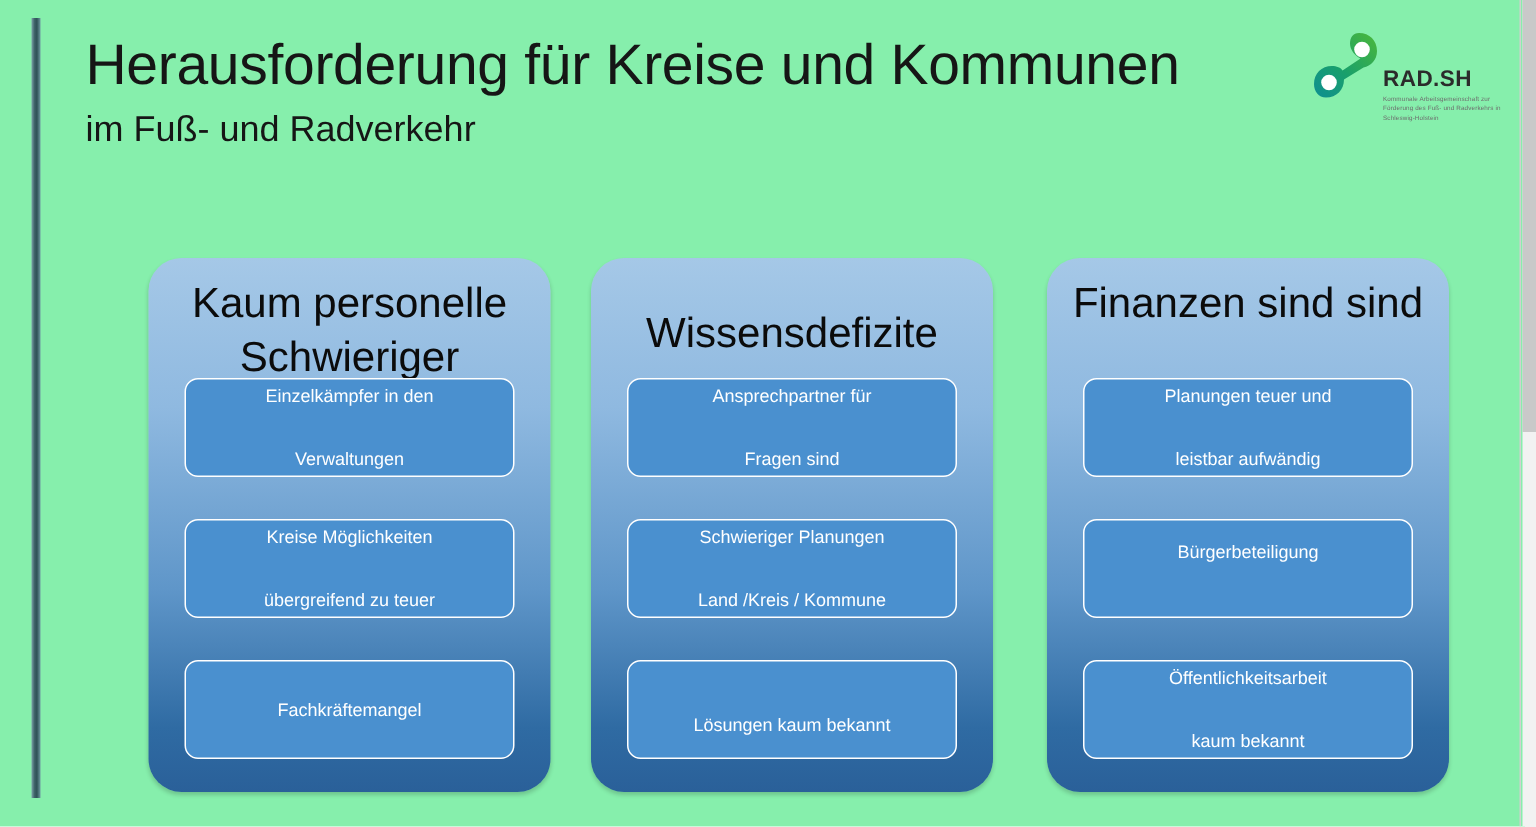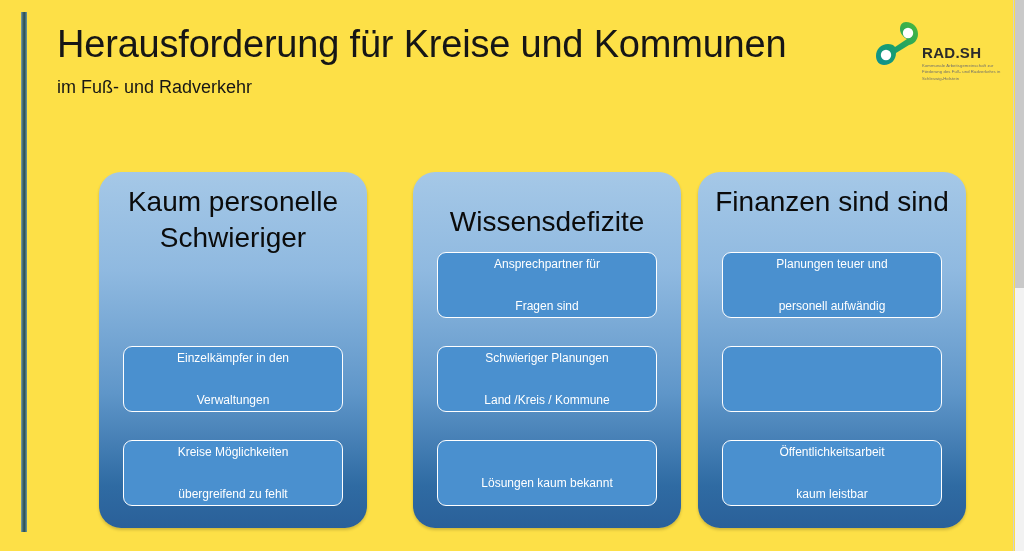--- a/index.html
+++ b/index.html
@@ -7,21 +7,21 @@
     padding: 0;
     background: #ffffff;
   }
   body {
     font-family: "Liberation Sans", sans-serif;
   }
   .slide {
     position: relative;
     width: 1024px;
     height: 551px;
-    background: #fde047;
+    background: #86efac;
     overflow: hidden;
   }
 
   
   .frame-right {
     position: absolute;
     top: 0;
     left: 1013px;
     width: 1px;
     height: 551px;
@@ -63,21 +63,21 @@
   }
   .title-main {
     font-size: 38px;
     line-height: 44px;
     color: #161616;
     font-weight: 400;
     letter-spacing: -0.2px;
     white-space: nowrap;
   }
   .title-sub {
-    font-size: 18px;
+    font-size: 24px;
     line-height: 34px;
     color: #161616;
     font-weight: 400;
     margin-top: 4px;
     white-space: nowrap;
   }
 
   
   .logo {
     position: absolute;
@@ -126,21 +126,21 @@
     top: 0;
     width: 268px;
     height: 356px;
     border-radius: 22px;
     background: linear-gradient(180deg, #a5c8e7 0%, #8fb9e0 28%, #5f96c9 62%, #2f6ba3 88%, #2a6099 100%);
     box-shadow: 0 2px 3px rgba(0,0,0,0.18);
     box-sizing: border-box;
     padding: 0;
   }
   .card-1 { left: 0px; }
-  .card-2 { left: 314px; }
+  .card-2 { left: 295px; }
   .card-3 { left: 599px; }
 
   .card-title {
     position: absolute;
     left: 8px;
     right: 8px;
     top: 12px;
     text-align: center;
     font-size: 28px;
     line-height: 36px;
@@ -216,21 +216,26 @@
       <div class="box-stack">
         <div class="box">
           <span>
             <span>Einzelkämpfer in den</span><br>
             <span>Verwaltungen</span>
           </span>
         </div>
         <div class="box">
           <span>
             <span>Kreise Möglichkeiten</span><br>
-            <span>übergreifend zu fehlt</span>
+            <span>übergreifend zu teuer</span>
+          </span>
+        </div>
+        <div class="box">
+          <span>
+            <span>Fachkräftemangel</span>
           </span>
         </div>
       </div>
     </div>
 
     <div class="card card-2">
       <div class="card-title single">Wissensdefizite</div>
       <div class="box-stack">
         <div class="box">
           <span>
@@ -252,32 +257,32 @@
         </div>
       </div>
     </div>
 
     <div class="card card-3">
       <div class="card-title">Finanzen sind sind</div>
       <div class="box-stack">
         <div class="box">
           <span>
             <span>Planungen teuer und</span><br>
-            <span>personell aufwändig</span>
-          </span>
-        </div>
-        <div class="box">
-          <span>
-            <br>
+            <span>leistbar aufwändig</span>
+          </span>
+        </div>
+        <div class="box">
+          <span>
+            <span>Bürgerbeteiligung</span><br>
           </span>
         </div>
         <div class="box">
           <span>
             <span>Öffentlichkeitsarbeit</span><br>
-            <span>kaum leistbar</span>
+            <span>kaum bekannt</span>
           </span>
         </div>
       </div>
     </div>
 
   </div>
 
   <div class="frame-right"></div>
   <div class="scroll-track"></div>
   <div class="scroll-thumb"></div>

